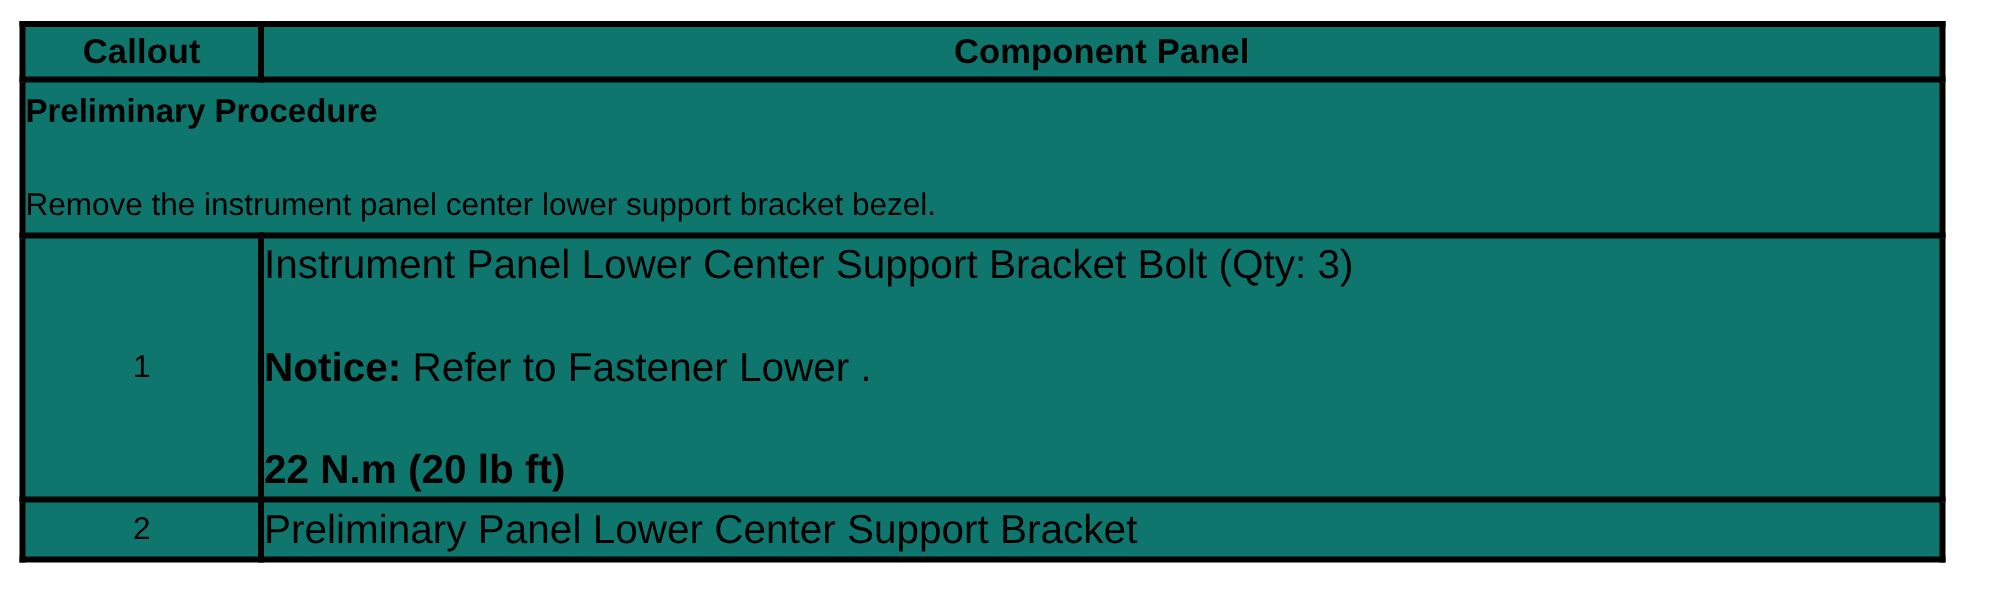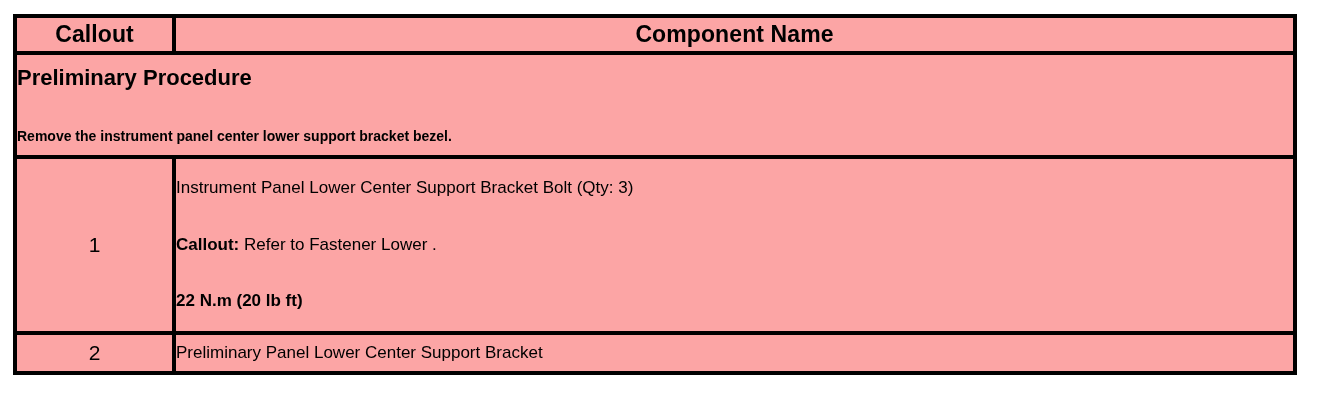--- a/index.html
+++ b/index.html
@@ -35,21 +35,21 @@
   table.component-table,
   table.component-table td,
   table.component-table th {
     border: 4px solid #000000;
   }
 
   table.component-table th,
   table.component-table td {
     padding: 0;
     vertical-align: middle;
-    background: #fca5a5;
+    background: #0f766e;
   }
 
   col.col-callout { width: 159px; }
   col.col-name { width: auto; }
 
   .cell-pad-h {
     padding: 5px 8px 6px 8px;
   }
   .cell-pad-body {
     padding: 6px 8px 8px 9px;
@@ -69,35 +69,35 @@
   .prelim-title {
     font-size: 22px;
     font-weight: bold;
     line-height: 1.2;
     margin: 0 0 0 0;
   }
   .prelim-gap {
     height: 36px;
   }
   .prelim-body {
-    font-size: 14px;
-    font-weight: bold;
+    font-size: 21px;
+    font-weight: normal;
     line-height: 1.2;
     white-space: nowrap;
   }
 
   .callout-num {
     font-size: 21px;
     font-weight: normal;
     text-align: center;
     line-height: 1.2;
   }
 
   .name-line {
-    font-size: 17px;
+    font-size: 27px;
     font-weight: normal;
     line-height: 1.2;
     white-space: nowrap;
   }
   .name-line.bold {
     font-weight: bold;
   }
   .line-gap {
     height: 36px;
   }
@@ -133,42 +133,42 @@
       <col class="col-callout">
       <col class="col-name">
     </colgroup>
 
     <thead>
       <tr class="row-header">
         <th class="cell-pad-h">
           <div class="hdr-text">Callout</div>
         </th>
         <th class="cell-pad-h">
-          <div class="hdr-text">Component Name</div>
+          <div class="hdr-text">Component Panel</div>
         </th>
       </tr>
     </thead>
 
     <tbody>
       <tr class="row-prelim">
         <td class="cell-pad-body" colspan="2">
           <div class="prelim-title">Preliminary Procedure</div>
           <div class="prelim-gap"></div>
           <div class="prelim-body">Remove the instrument panel center lower support bracket bezel.</div>
         </td>
       </tr>
 
       <tr class="row-tall">
         <td>
           <div class="callout-num">1</div>
         </td>
         <td class="cell-pad-name">
           <div class="name-line">Instrument Panel Lower Center Support Bracket Bolt (Qty: 3)</div>
           <div class="line-gap"></div>
-          <div class="name-line"><span class="notice-label">Callout:</span><span class="notice-rest"> Refer to Fastener Lower .</span></div>
+          <div class="name-line"><span class="notice-label">Notice:</span><span class="notice-rest"> Refer to Fastener Lower .</span></div>
           <div class="line-gap"></div>
           <div class="name-line bold">22 N.m (20 lb ft)</div>
         </td>
       </tr>
 
       <tr class="row-short">
         <td>
           <div class="callout-num">2</div>
         </td>
         <td class="cell-pad-name">

